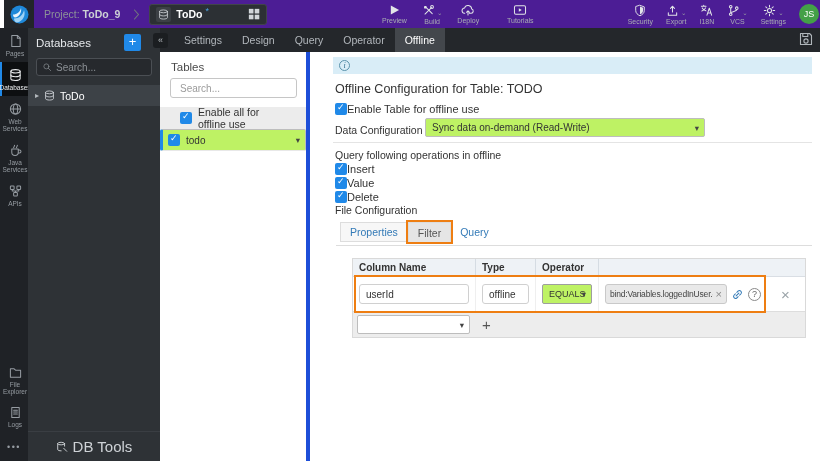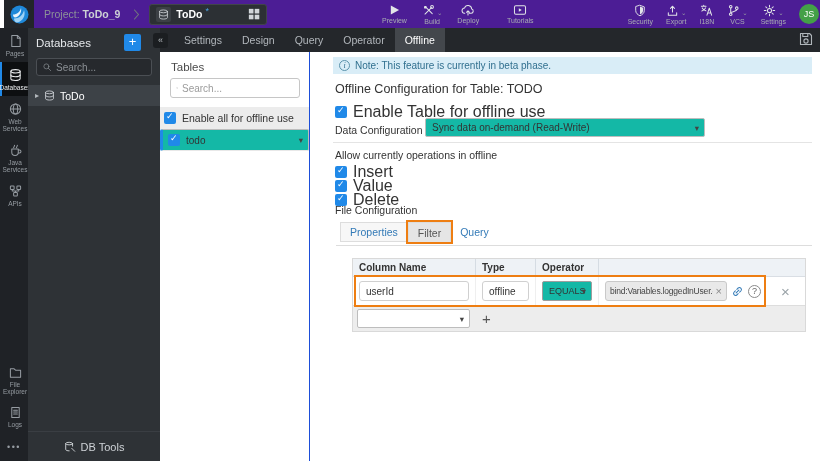--- a/index.html
+++ b/index.html
@@ -38,70 +38,70 @@
   .dbpanel{position:absolute;left:28px;top:28px;width:132px;height:433px;background:#2e3236;display:flex;flex-direction:column;z-index:4}
   .db-head{display:flex;align-items:center;padding:6px 8px 5px}
   .db-title{color:#e6e9ec;font-size:11.5px;flex:1}
   .db-add{width:17px;height:17px;background:#2089e8;border-radius:2px;color:#fff;font-size:13px;line-height:15px;text-align:center;margin-right:11px;cursor:pointer}
   .db-search{margin:2px 8px 9px;height:18px;background:#26292d;border:1px solid #4b4f54;border-radius:3px;display:flex;align-items:center;padding:0 5px;gap:4px;color:#8b9095}
   .db-search input{background:transparent;border:none;outline:none;color:#b4b9bd;font-size:10px;width:86px}
   .db-search input::placeholder{color:#8b9095}
   .db-tree-row{height:21px;background:#3d4247;display:flex;align-items:center;gap:5px;padding:0 7px;color:#fff;font-size:10.5px;cursor:pointer}
   .tree-caret{color:#b6bbbf;font-size:8px}
   .db-tree-row .dbic{color:#cdd1d5;display:flex}
-  .db-foot{margin-top:auto;height:30px;border-top:1px solid #3a3e43;display:flex;align-items:center;justify-content:center;gap:5px;color:#ced2d6;font-size:11px;cursor:pointer}
+  .db-foot{margin-top:auto;height:30px;border-top:1px solid #3a3e43;display:flex;align-items:center;justify-content:center;gap:5px;color:#ced2d6;font-size:15px;cursor:pointer}
   .collapse-btn{position:absolute;left:153px;top:33px;width:15px;height:15px;background:#1b1e21;border-radius:3px;color:#b6bbbf;font-size:9px;line-height:14px;text-align:center;z-index:7;cursor:pointer}
 
   
   .tabbar{position:absolute;left:160px;top:28px;width:660px;height:24px;background:#24272b;display:flex;align-items:stretch;padding-left:14px;z-index:3}
   .etab{display:flex;align-items:center;padding:0 10px;color:#b2b7bc;font-size:10.5px;cursor:pointer}
   .etab.active{background:#43474c;color:#fff}
   .tab-save{position:absolute;right:7px;top:4px;color:#b0b6bb;cursor:pointer}
 
   
-  .tablespanel{position:absolute;left:160px;top:52px;width:150px;height:409px;background:#fff;border-right:1px solid #1d4ed8}
+  .tablespanel{position:absolute;left:160px;top:52px;width:150px;height:409px;background:#fff;border-right:4px solid #1d4ed8}
   .tp-title{font-size:11.5px;color:#4a4a4a;margin:9px 0 5px 11px}
   .tp-search{margin:0 9px 9px 10px;height:20px;border:1px solid #c6c6c6;border-radius:3px;display:flex;align-items:center;padding:0 5px;gap:4px;color:#999}
   .tp-search input{border:none;outline:none;font-size:10px;color:#666;width:112px}
   .tp-search input::placeholder{color:#9b9b9b}
-  .tp-row{height:22px;display:flex;align-items:center;gap:6px;padding:0 4px;font-size:10.5px;color:#333;cursor:pointer}
+  .tp-row{height:22px;display:flex;align-items:center;gap:6px;padding:0 20px;font-size:10.5px;color:#333;cursor:pointer}
   .tp-row.dim{background:#ececec}
   .tp-row.sel{border-left:3px solid #2089e8;padding-left:5px;border-bottom:1px solid #e8e8e8}
   .cb{width:12px;height:12px;background:#2089e8;border-radius:2px;position:relative;flex:none;cursor:pointer}
   .cb::after{content:"✓";position:absolute;left:2px;top:-1px;color:#fff;font-size:9px}
 
   
   .main{position:absolute;left:325px;top:52px;width:495px;height:409px;background:#fff;font-size:11px}
   .note{position:absolute;left:8px;top:5px;width:479px;height:17px;background:#d9edf7;color:#31708f;font-size:10px;display:flex;align-items:center;gap:5px;padding-left:6px}
   .info-ic{width:11px;height:11px;border:1px solid #5b93ac;border-radius:50%;font-size:8px;line-height:10px;text-align:center;font-style:italic;font-family:"Liberation Serif",serif;flex:none}
   .heading{position:absolute;left:10px;top:30px;font-size:12.5px;color:#333}
-  .chk-row{position:absolute;display:flex;align-items:center;gap:6px;font-size:16px;color:#333}
+  .chk-row{position:absolute;display:flex;align-items:center;font-size:11px;color:#333}
   .dc-label{position:absolute;left:10px;top:72px;font-size:10.5px}
-  .sel{border:1px solid #bdbdbd;border-radius:2px;background:#14b8a6;display:flex;align-items:center;padding:0 16px 0 6px;font-size:10px;color:#333;position:relative;cursor:pointer}
+  .sel{border:1px solid #bdbdbd;border-radius:2px;background:#bef264;display:flex;align-items:center;padding:0 16px 0 6px;font-size:10px;color:#333;position:relative;cursor:pointer}
   .sel::after{content:"▾";position:absolute;right:5px;top:50%;transform:translateY(-52%);font-size:8.5px;color:#444}
   .dc-select{position:absolute;left:100px;top:66px;width:280px;height:19px}
   .divider{position:absolute;left:8px;top:90px;width:479px;border-top:1px solid #e4e4e4}
   .ops-label{position:absolute;left:10px;top:97px;font-size:10.5px}
   .pull-label{position:absolute;left:10px;top:152px;font-size:10.5px}
 
   .subtabs{position:absolute;left:15px;top:170px;display:flex;height:20px}
   .subtab-line{position:absolute;left:11px;top:193px;width:476px;border-top:1px solid #ddd}
   .stab{display:flex;align-items:center;padding:0 9px;font-size:10.5px;color:#337ab7;cursor:pointer;position:relative}
   .stab.first{background:#f7f7f7;border:1px solid #ddd}
   .stab.active{background:#e5e5e5;border:1px solid #ddd;border-bottom:none;color:#555;z-index:2;outline:2px solid #ee7e12}
 
   .ftable{position:absolute;left:27px;top:206px;width:454px;border:1px solid #d9d9d9}
   .frow{display:flex;align-items:center}
   .fhead{background:#eef2f6;height:18px;border-bottom:1px solid #d9dee4;font-weight:bold;font-size:10px;color:#333}
   .fcell{height:100%;display:flex;align-items:center;padding:0 6px}
   .fhead .fcell{border-right:1px solid #d5dce3}
   .fbody .fcell{border-right:1px solid #efefef}
   .fcell:last-child{border-right:none !important}
   .c1{width:123px}.c2{width:60px}.c3{width:63px}.c4{width:167px;gap:4px}.c5{width:39px;justify-content:center}
-  .fbody{height:28px;background:#fff;position:relative}
+  .fbody{height:34px;background:#fff;position:relative}
   .row-ann{position:absolute;left:1px;right:39px;top:-2px;bottom:-2px;border:2px solid #ee7e12;pointer-events:none;z-index:3}
   .mini-input{height:20px;width:100%;border:1px solid #d0d0d0;border-radius:3px;display:flex;align-items:center;padding:0 6px;font-size:10px;color:#333;background:#fff}
   .mini-select{height:20px;width:100%;border:1px solid #9e9e9e;font-size:9px}
   .chip{background:#e9e9e9;border:1px solid #c9c9c9;border-radius:3px;height:20px;display:flex;align-items:center;padding:0 4px;max-width:122px;cursor:default}
   .chip-txt{font-size:8.5px;color:#444;white-space:nowrap;overflow:hidden;letter-spacing:-0.2px}
   .chip-x{color:#8a8a8a;margin-left:3px;font-size:11px;cursor:pointer}
   .link-ic{color:#337ab7;display:flex;cursor:pointer}
   .help-ic{width:13px;height:13px;border:1px solid #8a8a8a;border-radius:50%;color:#666;font-size:9px;line-height:11px;text-align:center;cursor:pointer;flex:none}
   .del-x{color:#9aa3a8;font-size:15px;cursor:pointer}
   .ffoot{height:26px;background:#ededed;border-top:1px solid #ddd;display:flex;align-items:center;padding:0 4px}
@@ -360,36 +360,35 @@
   </div>
   <div class="tp-row sel">
     <span class="cb"></span>
     <span>todo</span>
   </div>
 </div>
 
 <div class="main">
   <div class="note">
     <span class="info-ic">i</span>
-    <span>Note: This feature is currently in beta phase.</span>
   </div>
   <div class="heading">Offline Configuration for Table: TODO</div>
 
   <div class="chk-row" style="left:10px;top:51px">
     <span class="cb"></span>
     <span>Enable Table for offline use</span>
   </div>
 
   <div class="dc-label">Data Configuration</div>
   <div class="sel dc-select">
     <span>Sync data on-demand (Read-Write)</span>
   </div>
 
   <div class="divider"></div>
-  <div class="ops-label">Allow currently operations in offline</div>
+  <div class="ops-label">Query following operations in offline</div>
 
   <div class="chk-row" style="left:10px;top:111px">
     <span class="cb"></span>
     <span>Insert</span>
   </div>
   <div class="chk-row" style="left:10px;top:125px">
     <span class="cb"></span>
     <span>Value</span>
   </div>
   <div class="chk-row" style="left:10px;top:139px">

